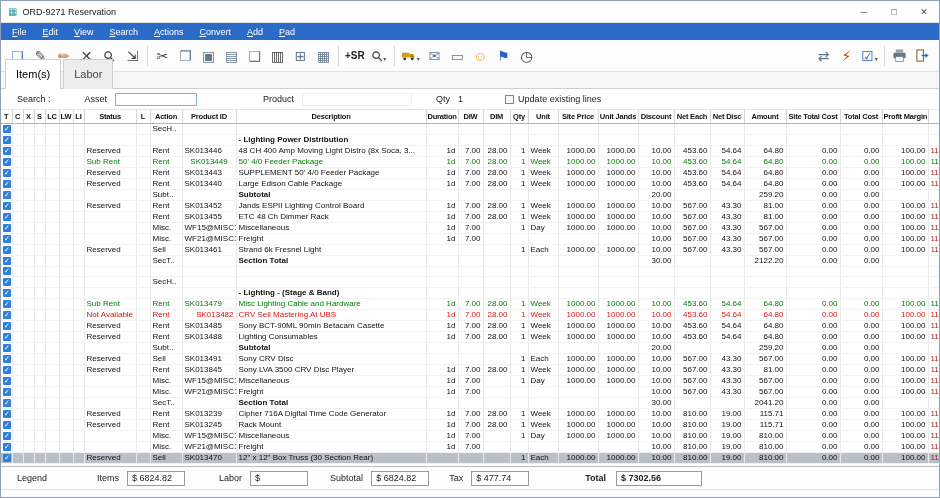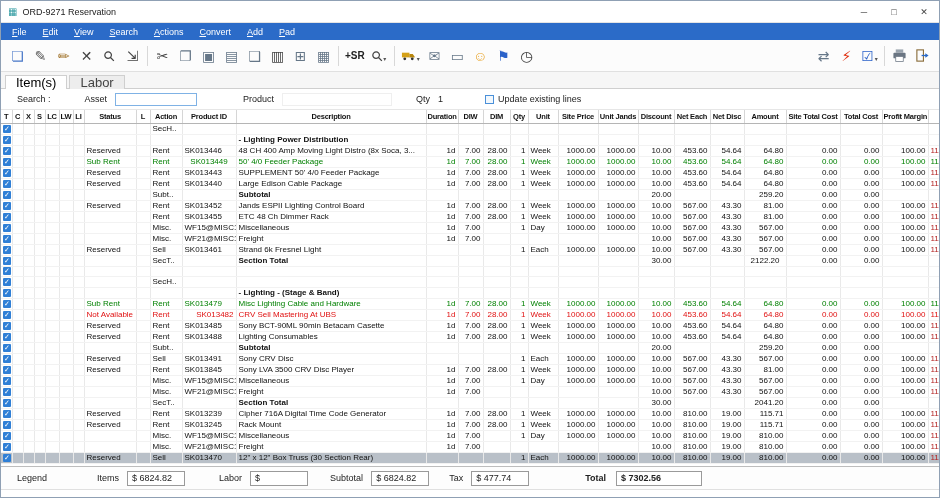--- a/index.html
+++ b/index.html
@@ -23,21 +23,21 @@
   .toolbar { height:32px; background:#fcfcfc; border-bottom:1px solid #e0e0e0; display:flex; align-items:center; padding:0 5px; }
   .tbtn { height:25px; min-width:23px; padding:0 2px; display:flex; align-items:center; justify-content:center; border:1px solid transparent; border-radius:2px; }
   .tbtn .glyph { font-size:14px; line-height:1; }
   .rot { transform:rotate(-45deg); display:inline-block; }
   .caret { font-size:6px; color:#555; margin-left:1px; align-self:flex-end; padding-bottom:5px; }
   .trtext { font-size:10px; font-weight:bold; color:#222; }
   .tsep { width:1px; height:20px; background:#d8d8d8; margin:0 3px; }
   .tspacer { flex:1; }
   
   .tabsbar { height:17px; background:#f6f6f6; display:flex; align-items:flex-end; padding-left:4px; border-bottom:1px solid #cfcfcf; }
-  .tab { font-size:13px; line-height:13px; padding:0 10px; border:1px solid #cfcfcf; border-bottom:none; background:#ededed; color:#444; margin-right:2px; position:relative; top:1px; }
+  .tab { font-size:11px; line-height:13px; padding:8px 10px; border:1px solid #cfcfcf; border-bottom:none; background:#ededed; color:#444; margin-right:2px; position:relative; top:1px; }
   .tab.active { background:#ffffff; color:#000; }
   
   .filterbar { height:21px; display:flex; align-items:center; font-size:9px; color:#222; border-bottom:1px solid #e6e6e6; background:#fff; }
   .finput { height:13px; border:1px solid #7fb2e5; font-size:9px; padding:0 2px; background:#fff; outline:none; }
   .finput.plain { border:1px solid #efefef; }
   .fcb { width:9px; height:9px; border:1px solid #4a90d9; background:#f2f8fd; display:inline-block; }
   
   .table-wrap { height:356px; overflow:hidden; background:#fff; }
   table { border-collapse:collapse; table-layout:fixed; width:957px; }
   th { height:13px; font-size:7.5px; letter-spacing:-0.2px; font-weight:bold; color:#111;
@@ -187,21 +187,21 @@
 
 <div class="tabsbar" id="tabsbar">
     <div class="tab active">Item(s)</div>
     <div class="tab">Labor</div>
   </div>
 
 <div class="filterbar">
   <span style="margin-left:16px">Search :</span>
   <span style="margin-left:34px">Asset</span>
   <input class="finput" style="margin-left: 8px; width: 82px;" value="">
-  <span style="margin-left:46px">Product</span>
+  <span style="margin-left:66px">Product</span>
   <input class="finput plain" style="margin-left: 8px; width: 110px;" value="">
   <span style="margin-left:24px">Qty</span>
   <span style="margin-left:8px">1</span>
   <span class="fcb" style="margin-left:42px"></span>
   <span style="margin-left:4px">Update existing lines</span>
 </div>
 
 <div class="table-wrap">
   <table id="grid">
       <colgroup>
@@ -655,21 +655,21 @@
           <td style="text-align: right;"></td>
           <td style="text-align: right;"></td>
           <td style="text-align: right;"></td>
           <td style="text-align: right;"></td>
           <td style="text-align: left;"></td>
           <td style="text-align: right;"></td>
           <td style="text-align: right;"></td>
           <td style="text-align: right;">30.00</td>
           <td style="text-align: right;"></td>
           <td style="text-align: right;"></td>
-          <td style="text-align: center; margin-top: 20px;">2122.20</td>
+          <td style="text-align: right; margin-top: 20px;">2122.20</td>
           <td style="text-align: right;">0.00</td>
           <td style="text-align: right;">0.00</td>
           <td style="text-align: right;"></td>
           <td style="text-align: left;"></td>
         </tr>
         <tr>
           <td style="text-align: center;">
             <span class="cb">✓</span>
           </td>
           <td style="text-align: center;"></td>

